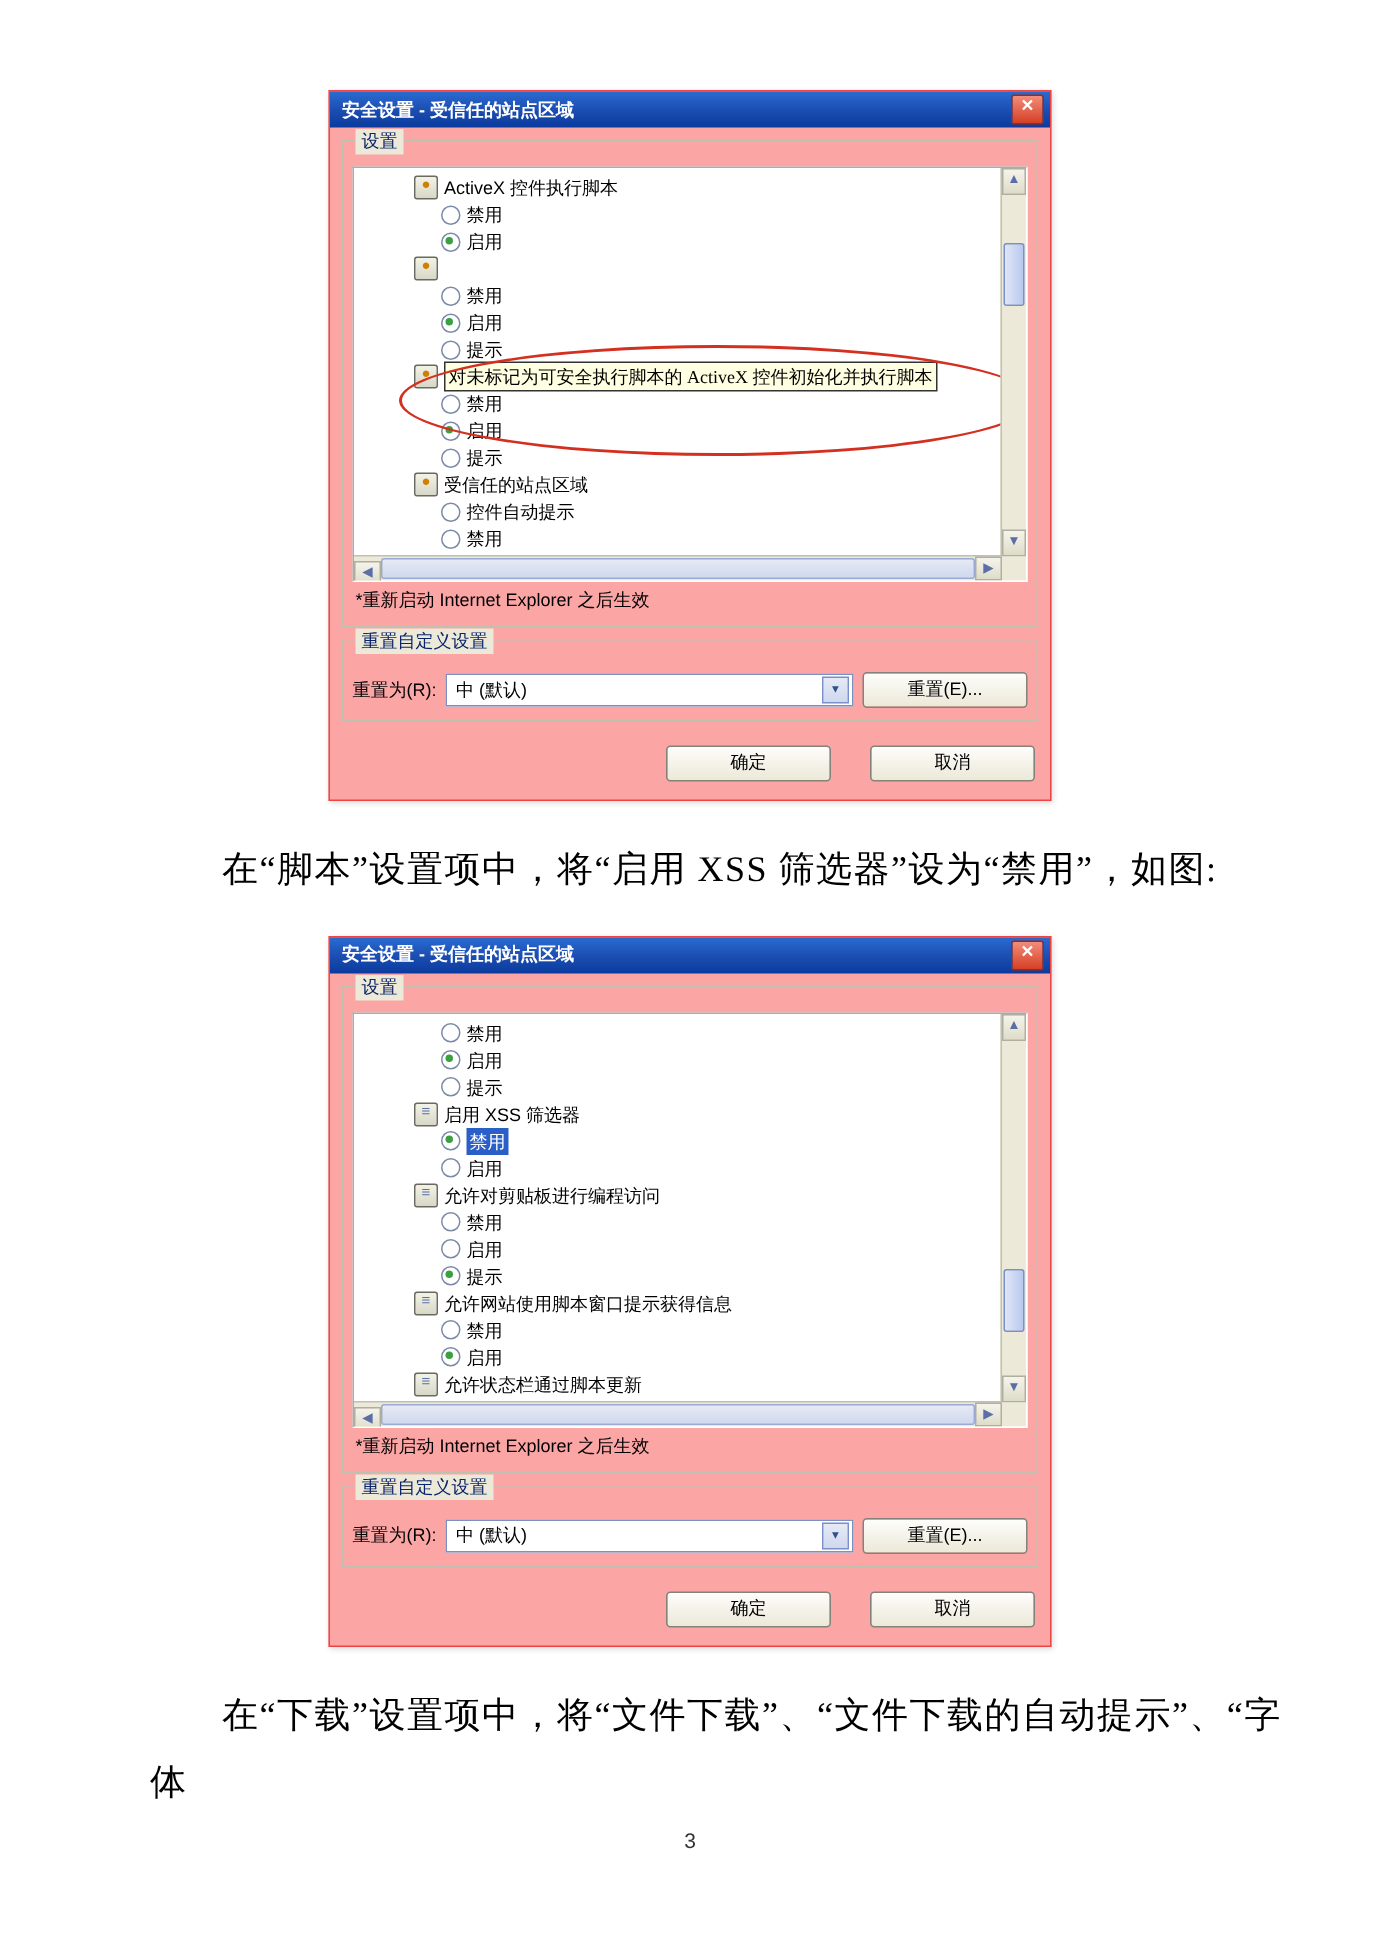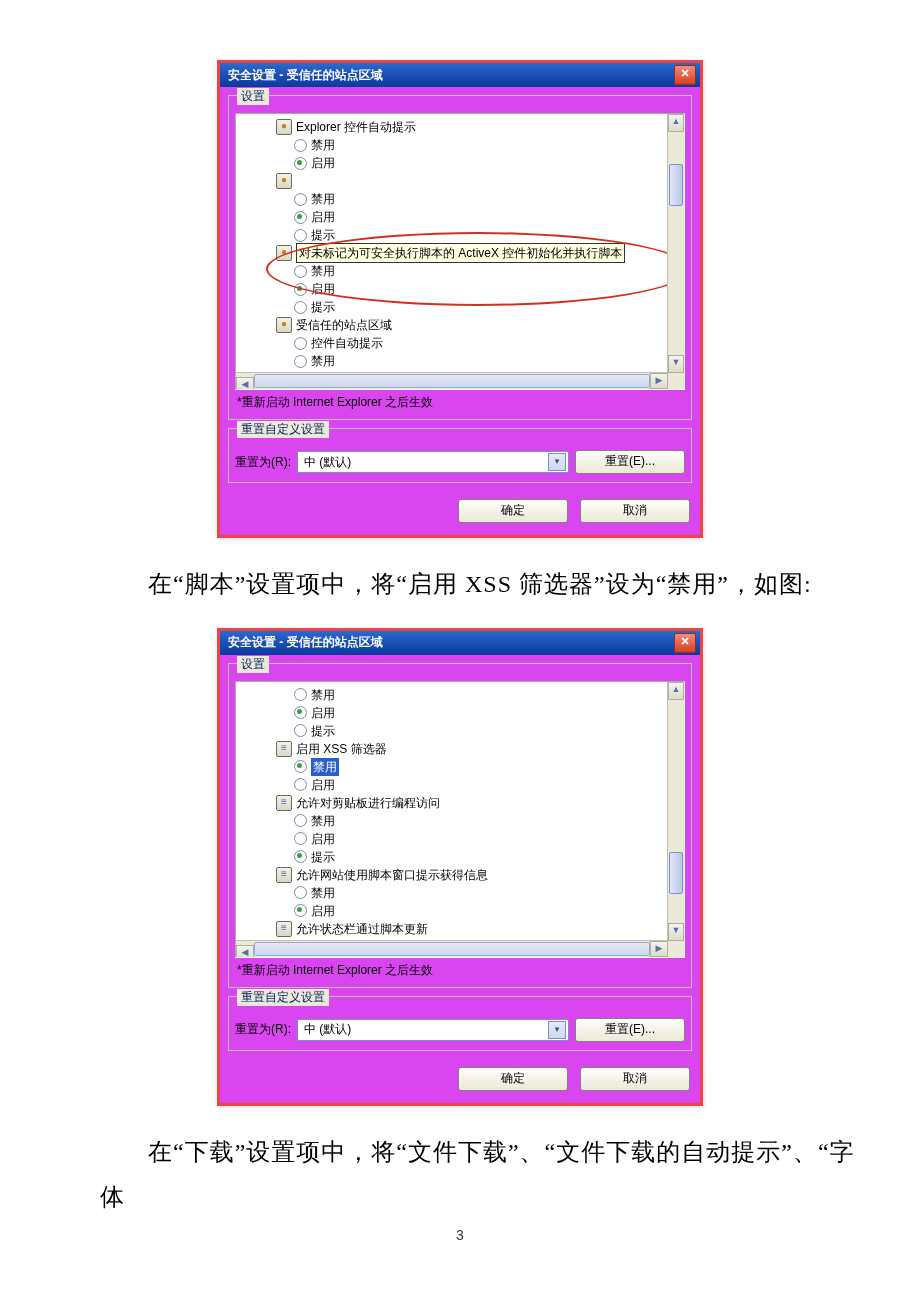--- a/index.html
+++ b/index.html
@@ -10,22 +10,22 @@
     width: 920px;
   }
   .page {
     width: 920px;
     padding: 40px 0 20px 0;
     box-sizing: border-box;
   }
   .dialog {
     margin: 20px auto;
     width: 480px;
-    border: 3px solid #ef4444;
-    background: #d946ef;
+    border: 1px solid #ef4444;
+    background: #fca5a5;
     box-shadow: 1px 1px 4px rgba(0,0,0,0.15);
   }
   .titlebar {
     display: flex;
     align-items: center;
     justify-content: space-between;
     height: 24px;
     background: linear-gradient(to bottom, #2a6bd1 0%, #1c4fb3 50%, #0a3a9e 100%);
     color: #fff;
     font-size: 12px;
@@ -211,29 +211,30 @@
     font-size: 12px;
     text-align: center;
     line-height: 20px;
     padding: 0 10px;
     border-radius: 3px;
     cursor: pointer;
   }
   .dialog-actions {
     display: flex;
     justify-content: flex-end;
-    gap: 12px;
+    gap: 26px;
     padding: 12px 10px 12px 10px;
   }
 
   .highlight-box {
     border: 1px solid #333;
     background: #ffffe1;
     padding: 0 2px;
     display: inline-block;
+    font-family: Liberation Serif, serif;
   }
   .red-ellipse {
     position: absolute;
     border: 2px solid #d43020;
     border-radius: 50%;
     pointer-events: none;
   }
 
   .para {
     font-size: 24px;
@@ -261,21 +262,21 @@
       <span>安全设置 - 受信任的站点区域</span>
       <div class="close-btn">✕</div>
     </div>
 
     <div class="group">
       <span class="group-label">设置</span>
       <div class="listbox" style="height:275px;">
         <div class="list-inner" id="list1">
             <div class="item-row">
               <span class="ico">●</span>
-              <span>Explorer 控件自动提示</span>
+              <span>ActiveX 控件执行脚本</span>
             </div>
             <div class="item-row opt">
               <span class="radio"></span>
               <span>禁用</span>
             </div>
             <div class="item-row opt">
               <span class="radio sel"></span>
               <span>启用</span>
             </div>
             <div class="item-row">

